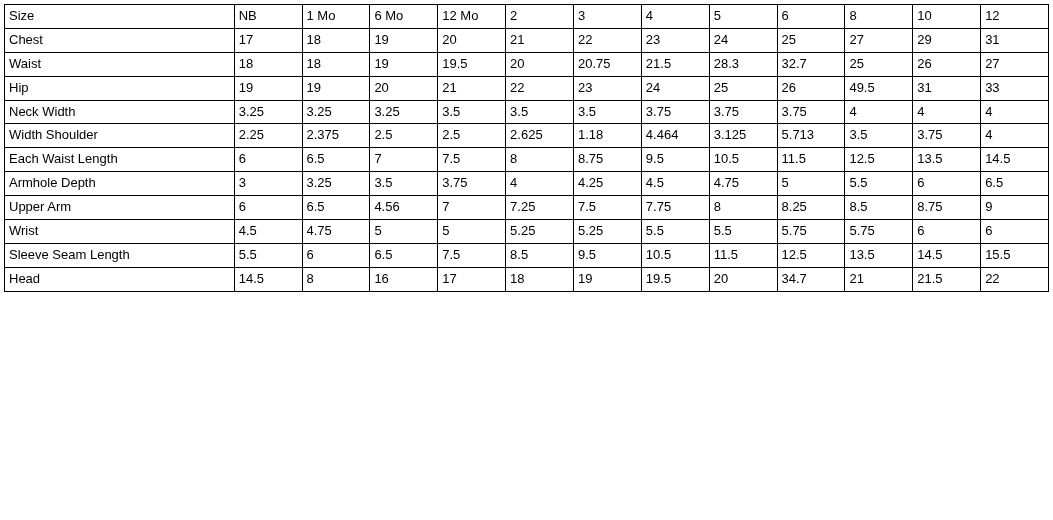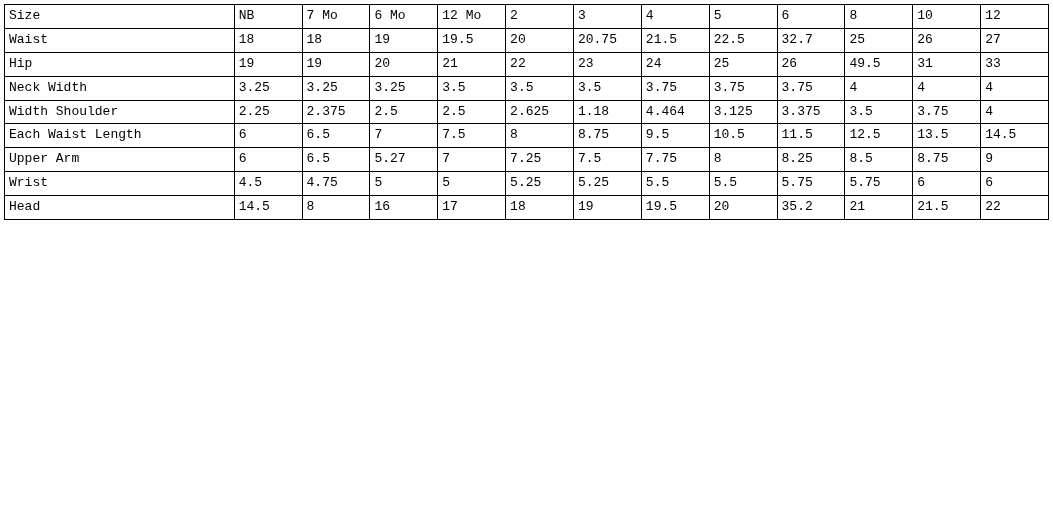--- a/index.html
+++ b/index.html
@@ -6,21 +6,20 @@
     body {
       font-family: Arial, sans-serif;
       font-size: 13px;
       background: #fff;
       padding: 4px;
     }
     table {
       border-collapse: collapse;
       width: 100%;
       table-layout: fixed;
-      font-family: Liberation Mono, monospace;
     }
     td {
       border: 1px solid #000;
       padding: 3px 4px;
       vertical-align: top;
       line-height: 1.3;
     }
     td:first-child {
       width: 22%;
     }
@@ -29,44 +28,59 @@
     }
   </style>
 </head>
 <body>
 
 <table>
   <thead>
     <tr id="header-row">
         <td>Size</td>
         <td>NB</td>
-        <td>7 Mo</td>
+        <td>1 Mo</td>
         <td>6 Mo</td>
         <td>12 Mo</td>
         <td>2</td>
         <td>3</td>
         <td>4</td>
         <td>5</td>
         <td>6</td>
         <td>8</td>
         <td>10</td>
         <td>12</td>
       </tr>
   </thead>
   <tbody id="table-body">
       <tr>
+        <td>Chest</td>
+        <td>17</td>
+        <td>18</td>
+        <td>19</td>
+        <td>20</td>
+        <td>21</td>
+        <td>22</td>
+        <td>23</td>
+        <td>24</td>
+        <td>25</td>
+        <td>27</td>
+        <td>29</td>
+        <td>31</td>
+      </tr>
+      <tr>
         <td>Waist</td>
         <td>18</td>
         <td>18</td>
         <td>19</td>
         <td>19.5</td>
         <td>20</td>
         <td>20.75</td>
         <td>21.5</td>
-        <td>22.5</td>
+        <td>28.3</td>
         <td>32.7</td>
         <td>25</td>
         <td>26</td>
         <td>27</td>
       </tr>
       <tr>
         <td>Hip</td>
         <td>19</td>
         <td>19</td>
         <td>20</td>
@@ -98,45 +112,60 @@
       <tr>
         <td>Width Shoulder</td>
         <td>2.25</td>
         <td>2.375</td>
         <td>2.5</td>
         <td>2.5</td>
         <td>2.625</td>
         <td>1.18</td>
         <td>4.464</td>
         <td>3.125</td>
-        <td>3.375</td>
+        <td>5.713</td>
         <td>3.5</td>
         <td>3.75</td>
         <td>4</td>
       </tr>
       <tr>
         <td>Each Waist Length</td>
         <td>6</td>
         <td>6.5</td>
         <td>7</td>
         <td>7.5</td>
         <td>8</td>
         <td>8.75</td>
         <td>9.5</td>
         <td>10.5</td>
         <td>11.5</td>
         <td>12.5</td>
         <td>13.5</td>
         <td>14.5</td>
       </tr>
       <tr>
+        <td>Armhole Depth</td>
+        <td>3</td>
+        <td>3.25</td>
+        <td>3.5</td>
+        <td>3.75</td>
+        <td>4</td>
+        <td>4.25</td>
+        <td>4.5</td>
+        <td>4.75</td>
+        <td>5</td>
+        <td>5.5</td>
+        <td>6</td>
+        <td>6.5</td>
+      </tr>
+      <tr>
         <td>Upper Arm</td>
         <td>6</td>
         <td>6.5</td>
-        <td>5.27</td>
+        <td>4.56</td>
         <td>7</td>
         <td>7.25</td>
         <td>7.5</td>
         <td>7.75</td>
         <td>8</td>
         <td>8.25</td>
         <td>8.5</td>
         <td>8.75</td>
         <td>9</td>
       </tr>
@@ -149,28 +178,43 @@
         <td>5.25</td>
         <td>5.25</td>
         <td>5.5</td>
         <td>5.5</td>
         <td>5.75</td>
         <td>5.75</td>
         <td>6</td>
         <td>6</td>
       </tr>
       <tr>
+        <td>Sleeve Seam Length</td>
+        <td>5.5</td>
+        <td>6</td>
+        <td>6.5</td>
+        <td>7.5</td>
+        <td>8.5</td>
+        <td>9.5</td>
+        <td>10.5</td>
+        <td>11.5</td>
+        <td>12.5</td>
+        <td>13.5</td>
+        <td>14.5</td>
+        <td>15.5</td>
+      </tr>
+      <tr>
         <td>Head</td>
         <td>14.5</td>
         <td>8</td>
         <td>16</td>
         <td>17</td>
         <td>18</td>
         <td>19</td>
         <td>19.5</td>
         <td>20</td>
-        <td>35.2</td>
+        <td>34.7</td>
         <td>21</td>
         <td>21.5</td>
         <td>22</td>
       </tr>
     </tbody>
 </table>
 
 </body></html>

